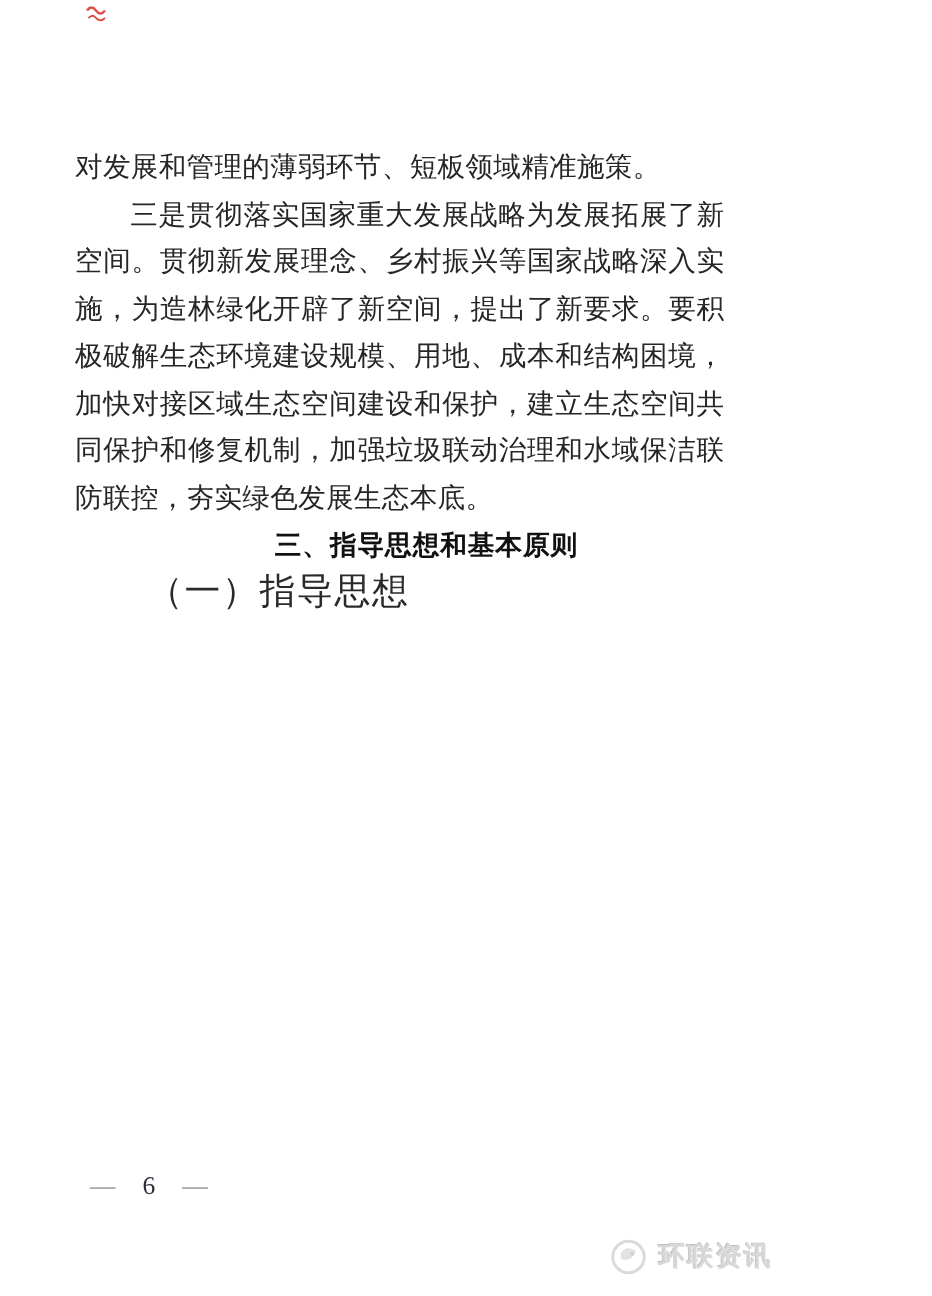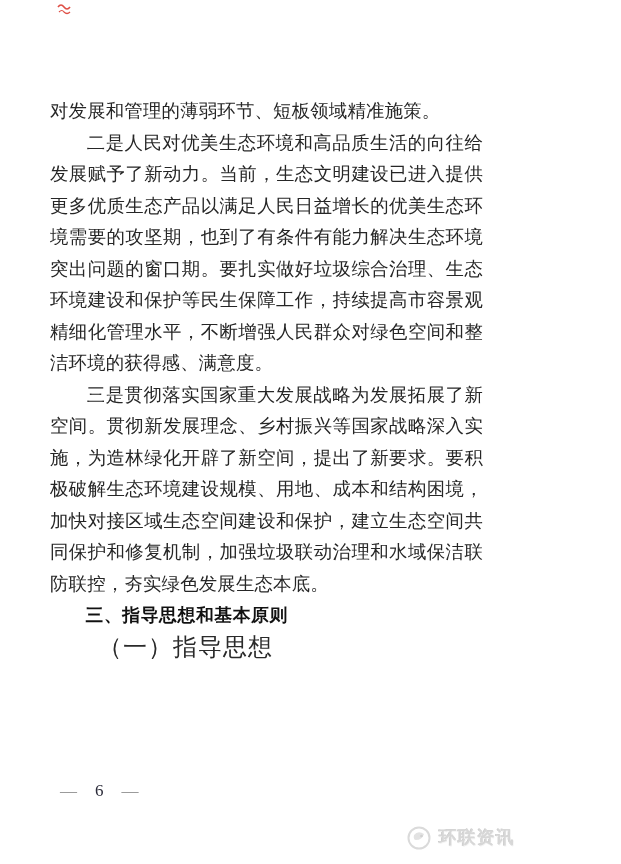--- a/index.html
+++ b/index.html
@@ -27,20 +27,21 @@
   .para.indent{ text-indent:2em; }
   .heading{
     margin:0;
     font-family:"Liberation Sans","DejaVu Sans",sans-serif;
     font-weight:700;
     font-size:17.8px;
     line-height:31.5px;
     text-indent:2em;
     color:#111111;
     letter-spacing:0.6px;
+    text-align:center;
   }
   .subheading{
     margin:0;
     font-size:24px;
     line-height:31.5px;
     text-indent:2em;
     color:#2a2a2a;
     letter-spacing:1px;
   }
   .footer{
@@ -78,21 +79,20 @@
     <path d="M1 4 q3 -4 6 0 q3 4 6 0" fill="none" stroke="#d93025" stroke-width="1.6"></path>
     <path d="M2 9 q3 -3 5 0 q3 3 6 0" fill="none" stroke="#d93025" stroke-width="1.2"></path>
   </svg>
   <svg class="corner-mark tr" viewBox="0 0 16 12">
     <path d="M2 5 q3 -4 6 0 q3 4 6 0" fill="none" stroke="#d93025" stroke-width="1.6"></path>
     <path d="M4 9 l7 -2" fill="none" stroke="#d93025" stroke-width="1.2"></path>
   </svg>
 
   <div class="text-area">
     <p class="para">对发展和管理的薄弱环节、短板领域精准施策。</p>
-    <p class="para indent">二是人民对优美生态环境和高品质生活的向往给发展赋予了新动力。当前，生态文明建设已进入提供更多优质生态产品以满足人民日益增长的优美生态环境需要的攻坚期，也到了有条件有能力解决生态环境突出问题的窗口期。要扎实做好垃圾综合治理、生态环境建设和保护等民生保障工作，持续提高市容景观精细化管理水平，不断增强人民群众对绿色空间和整洁环境的获得感、满意度。</p>
     <p class="para indent">三是贯彻落实国家重大发展战略为发展拓展了新空间。贯彻新发展理念、乡村振兴等国家战略深入实施，为造林绿化开辟了新空间，提出了新要求。要积极破解生态环境建设规模、用地、成本和结构困境，加快对接区域生态空间建设和保护，建立生态空间共同保护和修复机制，加强垃圾联动治理和水域保洁联防联控，夯实绿色发展生态本底。</p>
     <p class="heading">三、指导思想和基本原则</p>
     <p class="subheading">（一）指导思想</p>
   </div>
 
   <div class="footer">
     <span class="dash">—</span>
     <span class="page-num">6</span>
     <span class="dash">—</span>
   </div>

